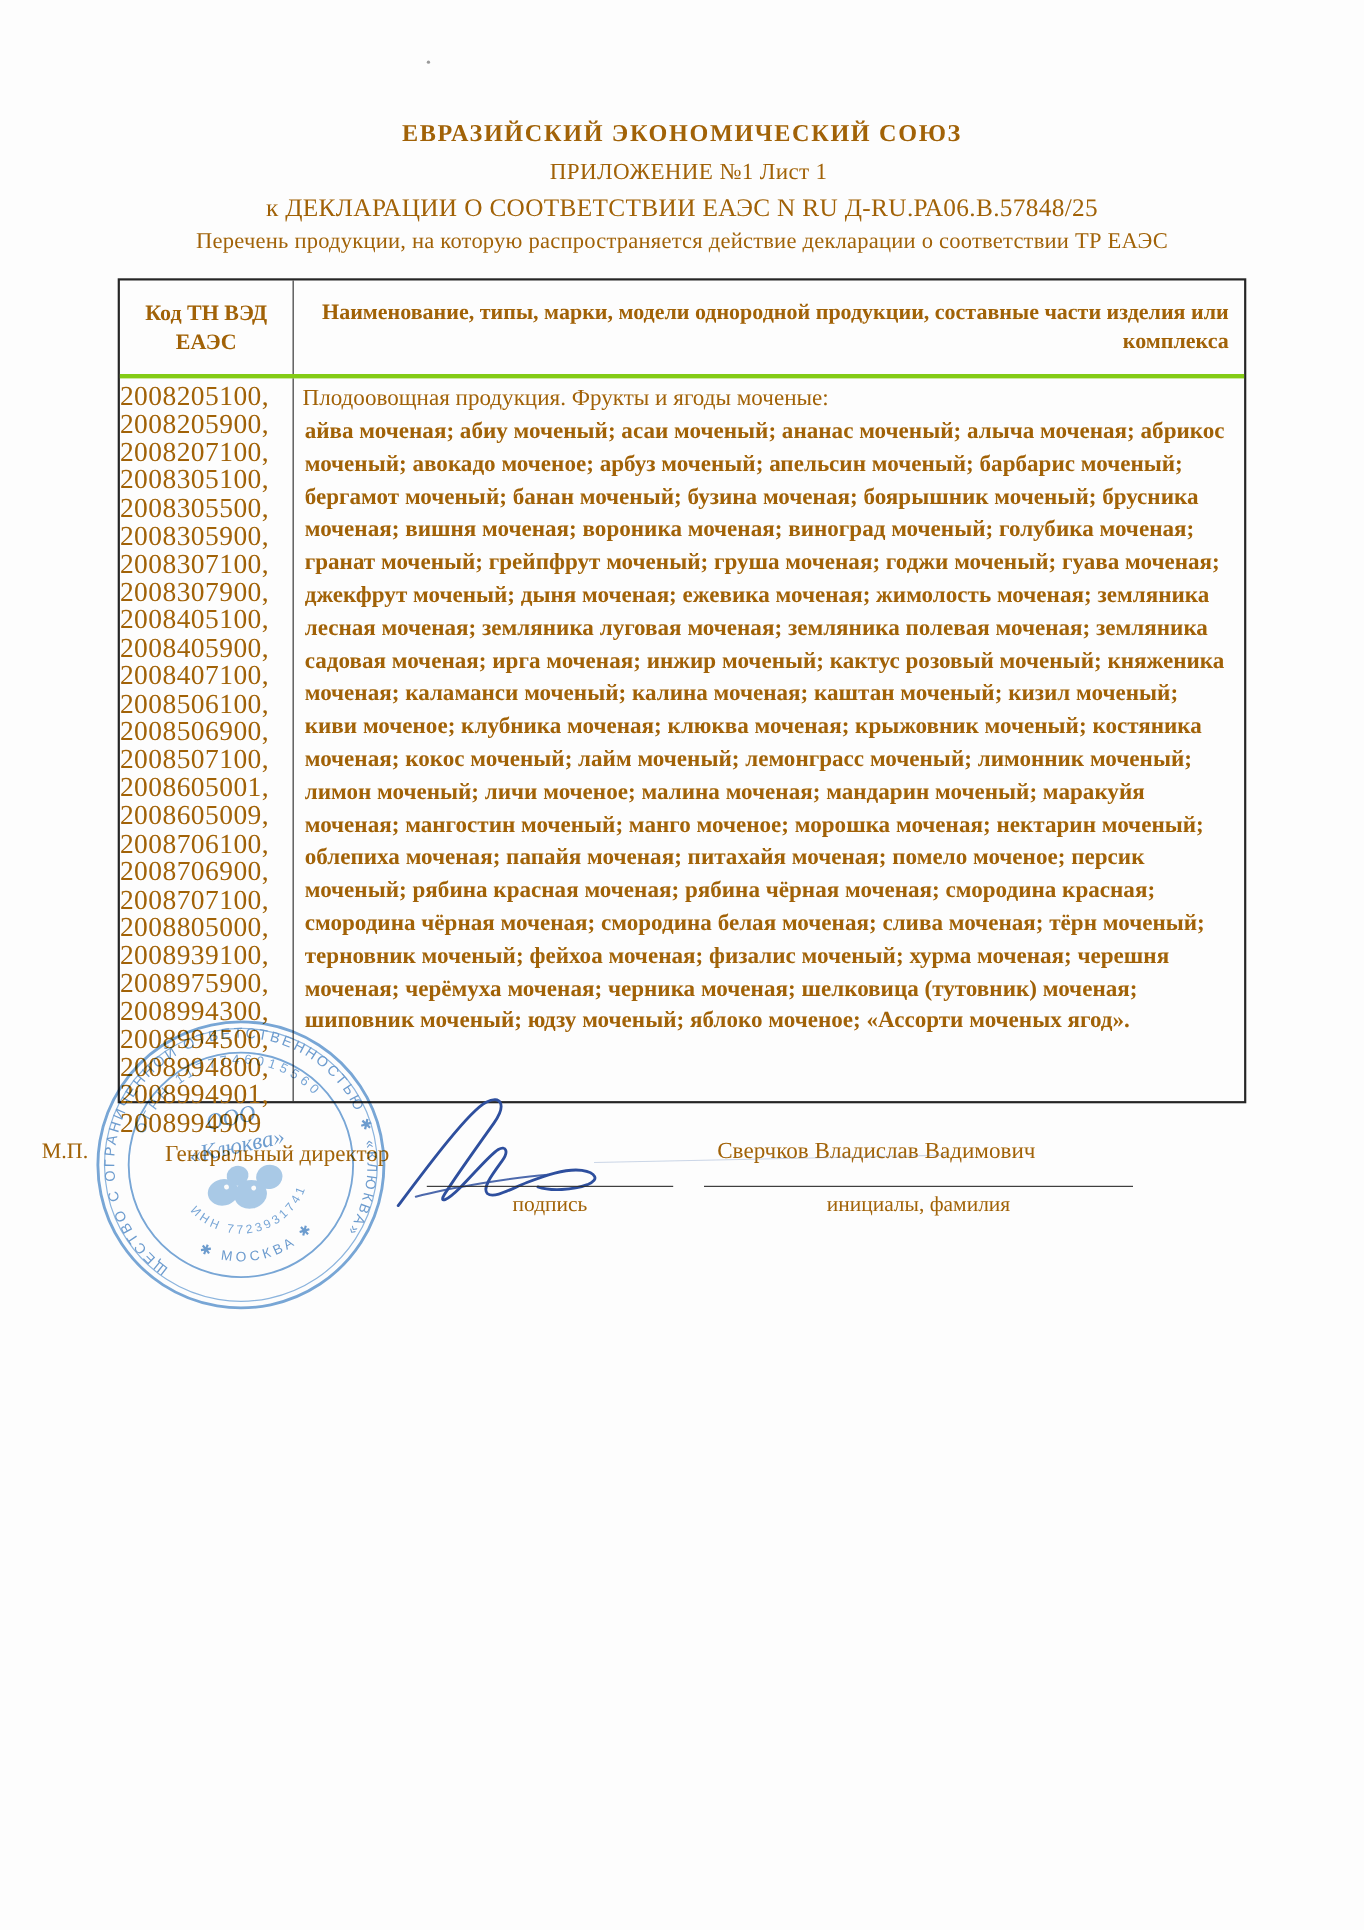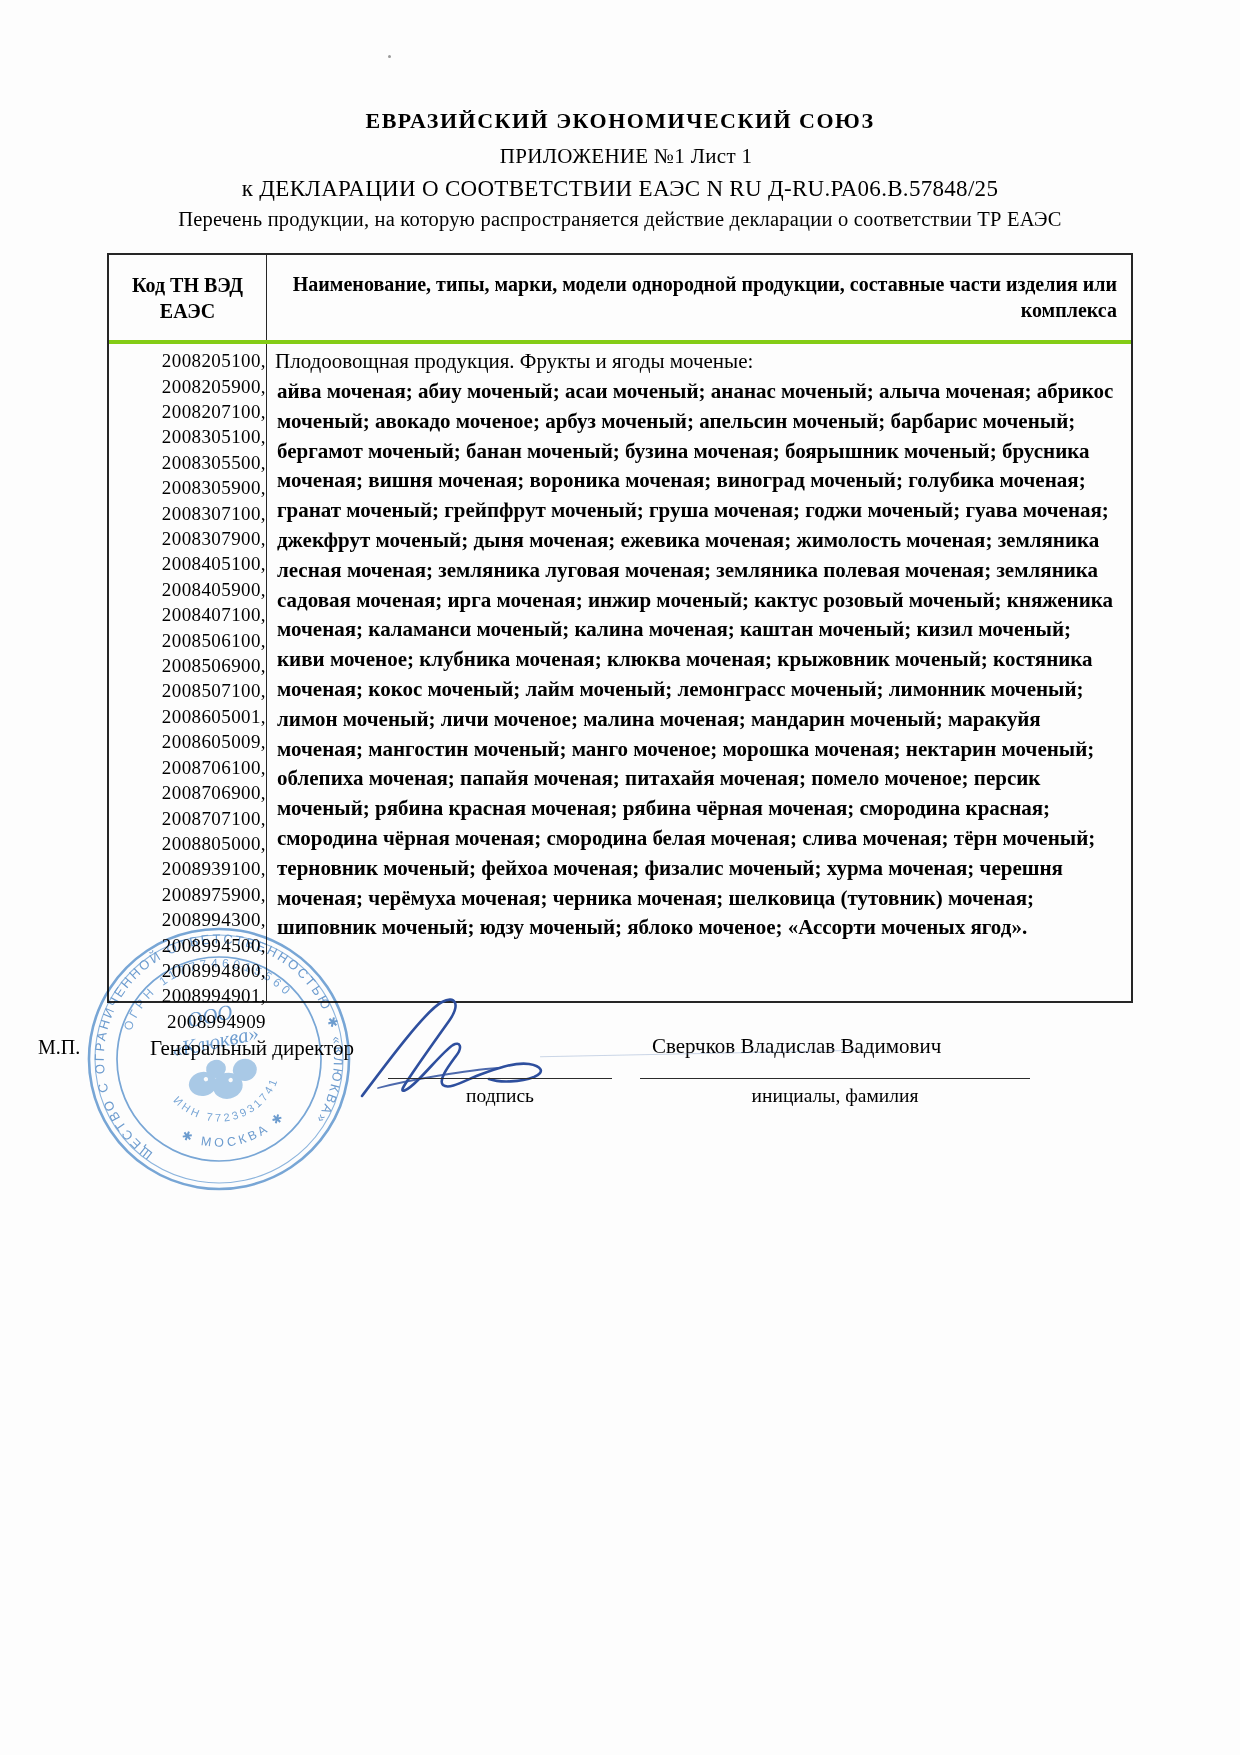--- a/index.html
+++ b/index.html
@@ -1,18 +1,18 @@
 <!DOCTYPE html>
 <html lang="ru"><head>
 <meta charset="utf-8">
 <style>
   html,body{margin:0;padding:0;background:#ffffff;}
   .page{
     position:relative;width:1240px;height:1755px;background:#fdfdfd;
-    font-family:"Liberation Serif","DejaVu Serif",serif;color:#000000;overflow:hidden;
+    font-family:"Liberation Serif","DejaVu Serif",serif;color:#a16207;overflow:hidden;
   }
   
   .titles{position:absolute;left:0;top:108px;width:1240px;text-align:center;}
   .t-union{font-size:22px;font-weight:bold;letter-spacing:1.5px;margin:0 0 10px 0;}
   .t-app{font-size:21px;margin:0 0 7px 12px;letter-spacing:.3px;}
   .t-decl{font-size:23px;margin:0 0 6px 0;letter-spacing:.3px;}
   .t-sub{font-size:20.5px;margin:0;letter-spacing:.2px;}
   .dot-artifact{position:absolute;left:388px;top:55px;width:3px;height:3px;border-radius:50%;background:#9a9a9a;}
   
   .ptable{
@@ -20,21 +20,21 @@
     border:2px solid #262626;box-sizing:border-box;display:flex;flex-direction:column;
   }
   .thead{display:flex;border-bottom:4px solid #84cc16;}
   .tbody{display:flex;flex:1;min-height:0;}
   .col-code{width:158px;flex:0 0 158px;border-right:1.5px solid #262626;box-sizing:border-box;}
   .col-name{flex:1;box-sizing:border-box;}
   .thead .col-code{display:flex;align-items:center;justify-content:center;text-align:center;
     font-weight:bold;font-size:20px;line-height:1.3;padding:2px 6px;}
   .thead .col-name{display:flex;align-items:center;justify-content:center;text-align:right;
     font-weight:bold;font-size:20px;line-height:1.28;padding:17px 14px;}
-  .codes{padding:4px 0 0 0;text-align:right;font-size:19px;line-height:25.4px;letter-spacing:.4px;}
+  .codes{padding:4px 0 0 0;text-align:left;font-size:25px;line-height:25.4px;letter-spacing:.4px;}
   .codes div{white-space:nowrap;}
   .prod{padding:3px 10px 0 8px;font-size:21px;line-height:29.8px;}
   .prod .intro{display:block;}
   .prod .items{display:block;padding-left:2px;font-weight:bold;}
   
   .mp{position:absolute;left:38px;top:1036px;font-size:20px;}
   .position{position:absolute;left:150px;top:1036px;font-size:21px;}
   .name{position:absolute;left:652px;top:1034px;font-size:21px;}
   .rule{position:absolute;border-top:1.6px solid #2b2b2b;height:0;}
   .rule-sign{left:388px;top:1078px;width:224px;}

